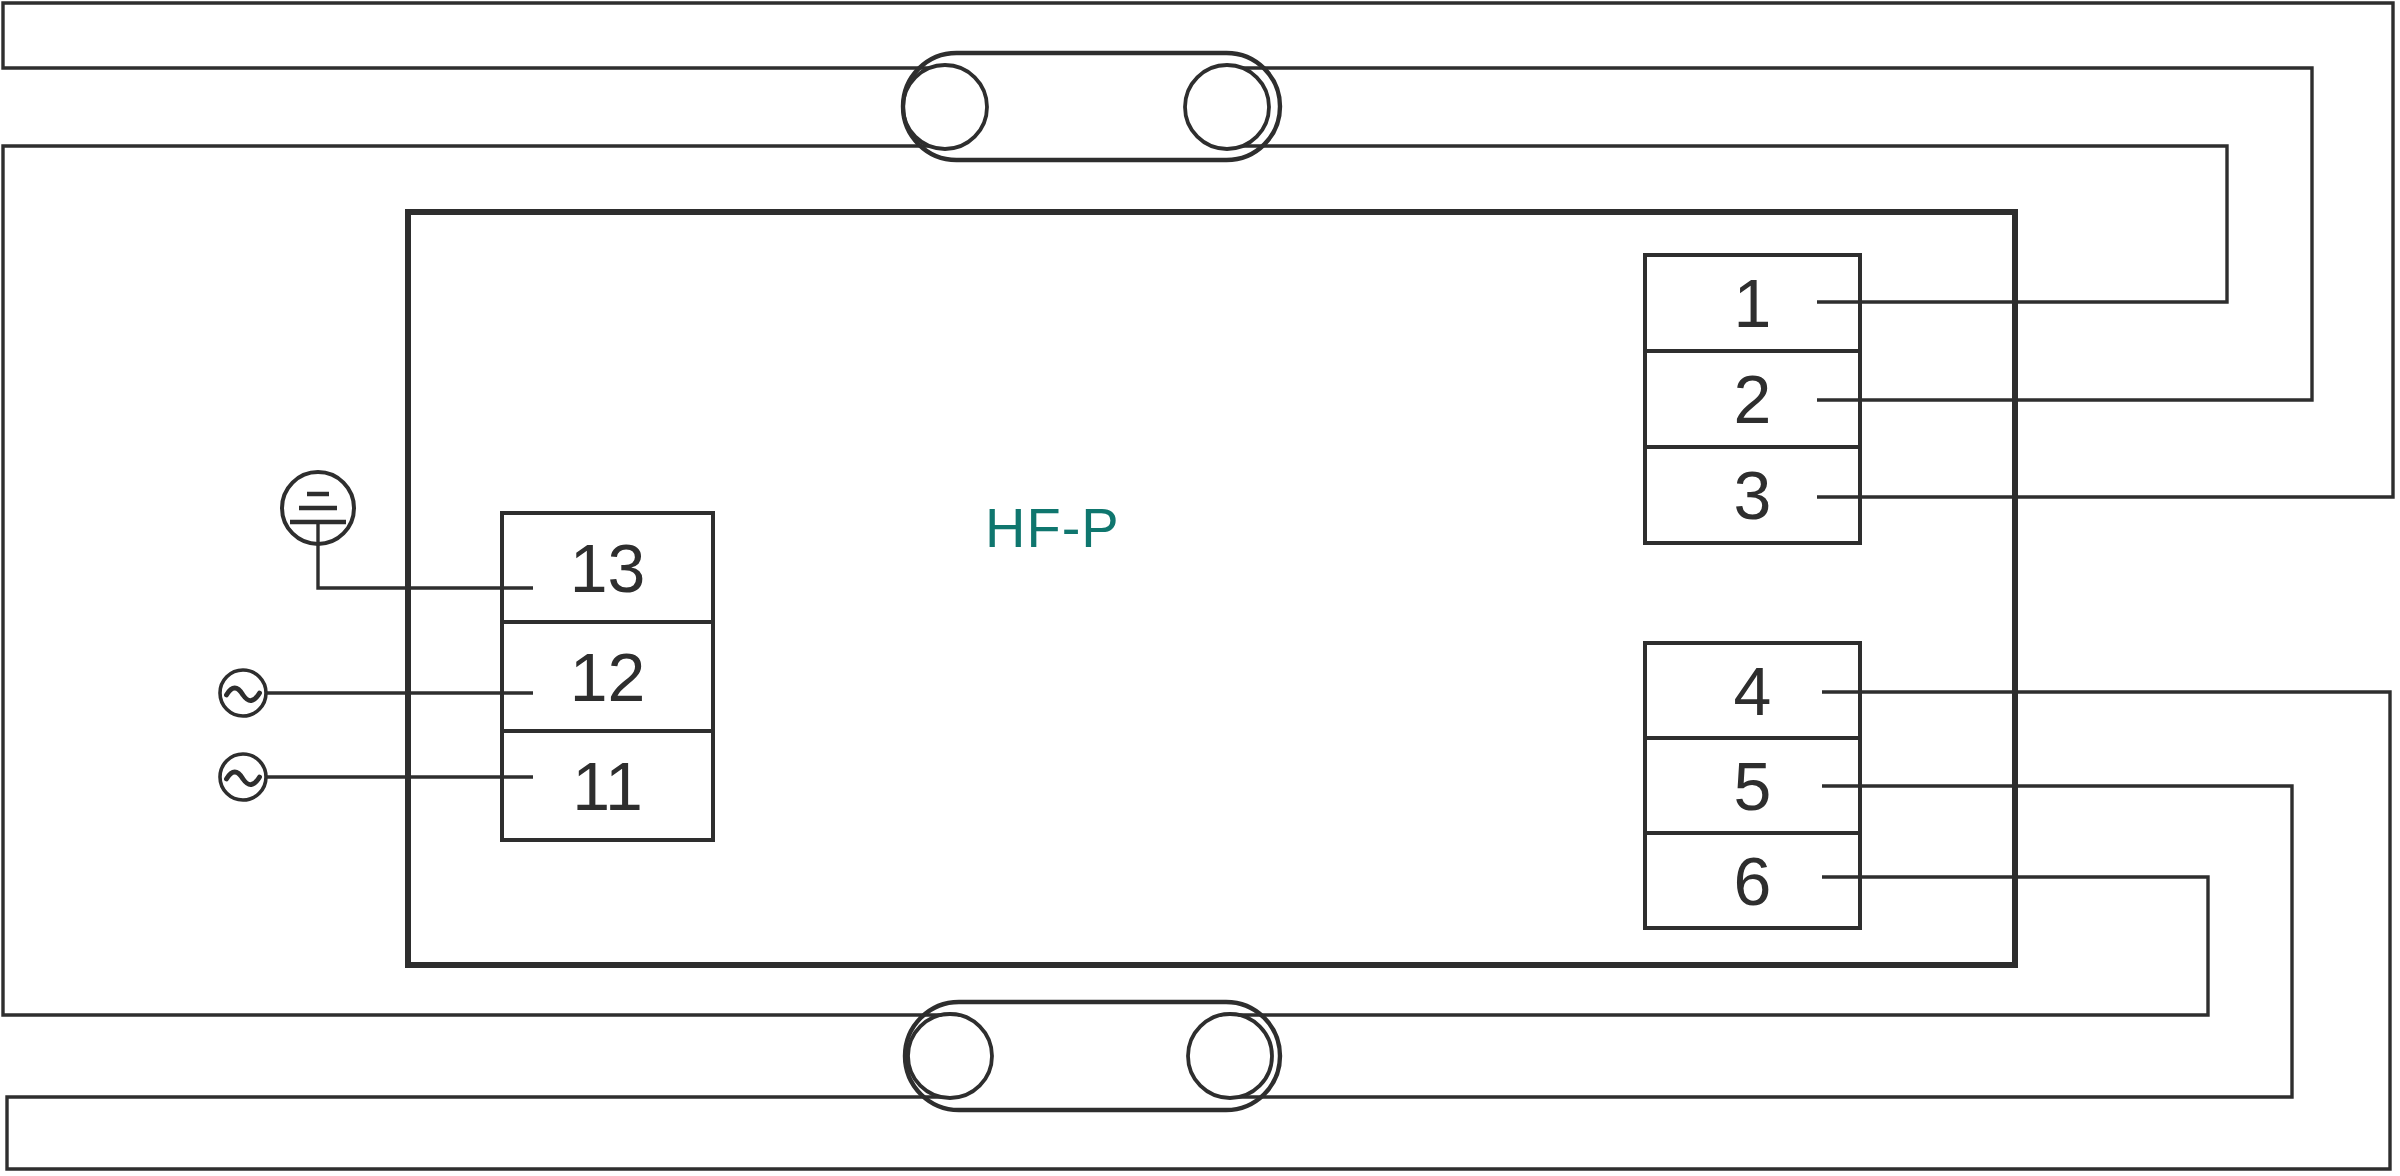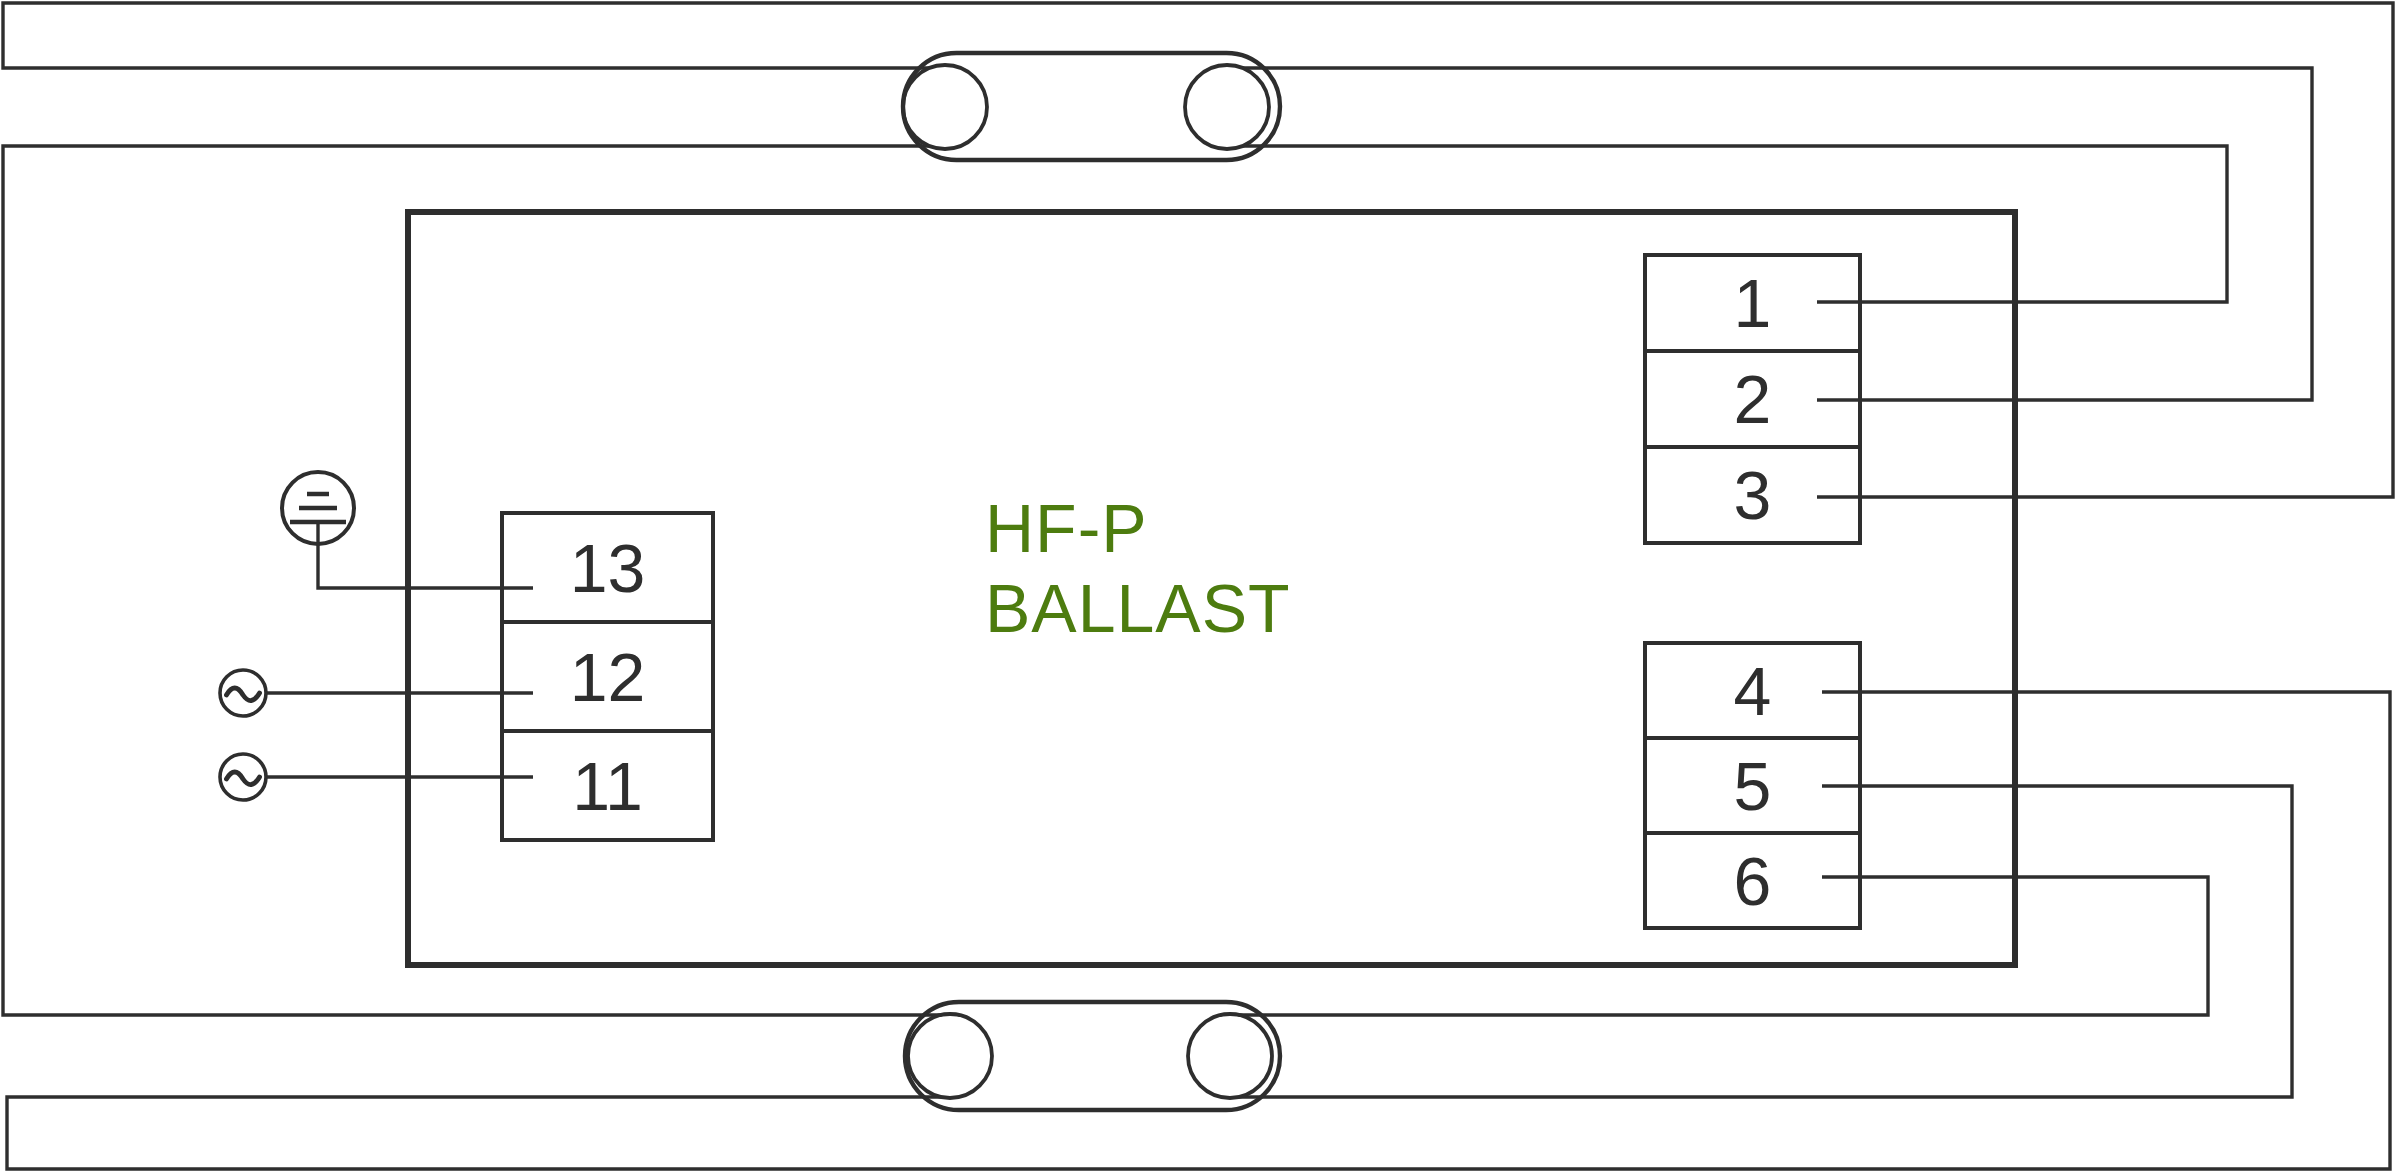--- a/index.html
+++ b/index.html
@@ -13,24 +13,24 @@
   }
   #diagram-svg {
     position: absolute;
     left: 0; top: 0;
     width: 2400px; height: 1176px;
   }
   .ballast-label {
     position: absolute;
     left: 985px;
     top: 488px;
-    font-size: 68px;
+    font-size: 56px;
     line-height: 80px;
     letter-spacing: 1px;
-    color: #4d7c0f;
+    color: #0f766e;
     white-space: nowrap;
   }
 </style>
 </head>
 <body>
 
 <div id="stage">
   <svg id="diagram-svg" viewBox="0 0 2400 1176" xmlns="http://www.w3.org/2000/svg">
       <polyline points="1817,497 2393,497 2393,3 3,3 3,68 929,68" fill="none" stroke="#2e2e2e" stroke-width="3.4" stroke-linejoin="miter" stroke-linecap="butt"></polyline>
       <polyline points="929,146 3,146 3,1015 941,1015" fill="none" stroke="#2e2e2e" stroke-width="3.4" stroke-linejoin="miter" stroke-linecap="butt"></polyline>
@@ -71,15 +71,14 @@
       <line x1="307" y1="494" x2="329" y2="494" stroke="#2e2e2e" stroke-width="4.5"></line>
       <line x1="299" y1="508" x2="337" y2="508" stroke="#2e2e2e" stroke-width="4.5"></line>
       <line x1="290" y1="522" x2="346" y2="522" stroke="#2e2e2e" stroke-width="4.5"></line>
       <circle cx="243" cy="693" r="23" fill="none" stroke="#2e2e2e" stroke-width="3.6"></circle>
       <path d="M 226.44 695 q 8.28 -14 16.56 0 q 8.28 12 16.56 -2" fill="none" stroke="#2e2e2e" stroke-width="4.8" stroke-linecap="round"></path>
       <circle cx="243" cy="777" r="23" fill="none" stroke="#2e2e2e" stroke-width="3.6"></circle>
       <path d="M 226.44 779 q 8.28 -14 16.56 0 q 8.28 12 16.56 -2" fill="none" stroke="#2e2e2e" stroke-width="4.8" stroke-linecap="round"></path>
     </svg>
   <div class="ballast-label">
     <div>HF-P</div>
-    <div>BALLAST</div>
   </div>
 </div>
 
 </body></html>

